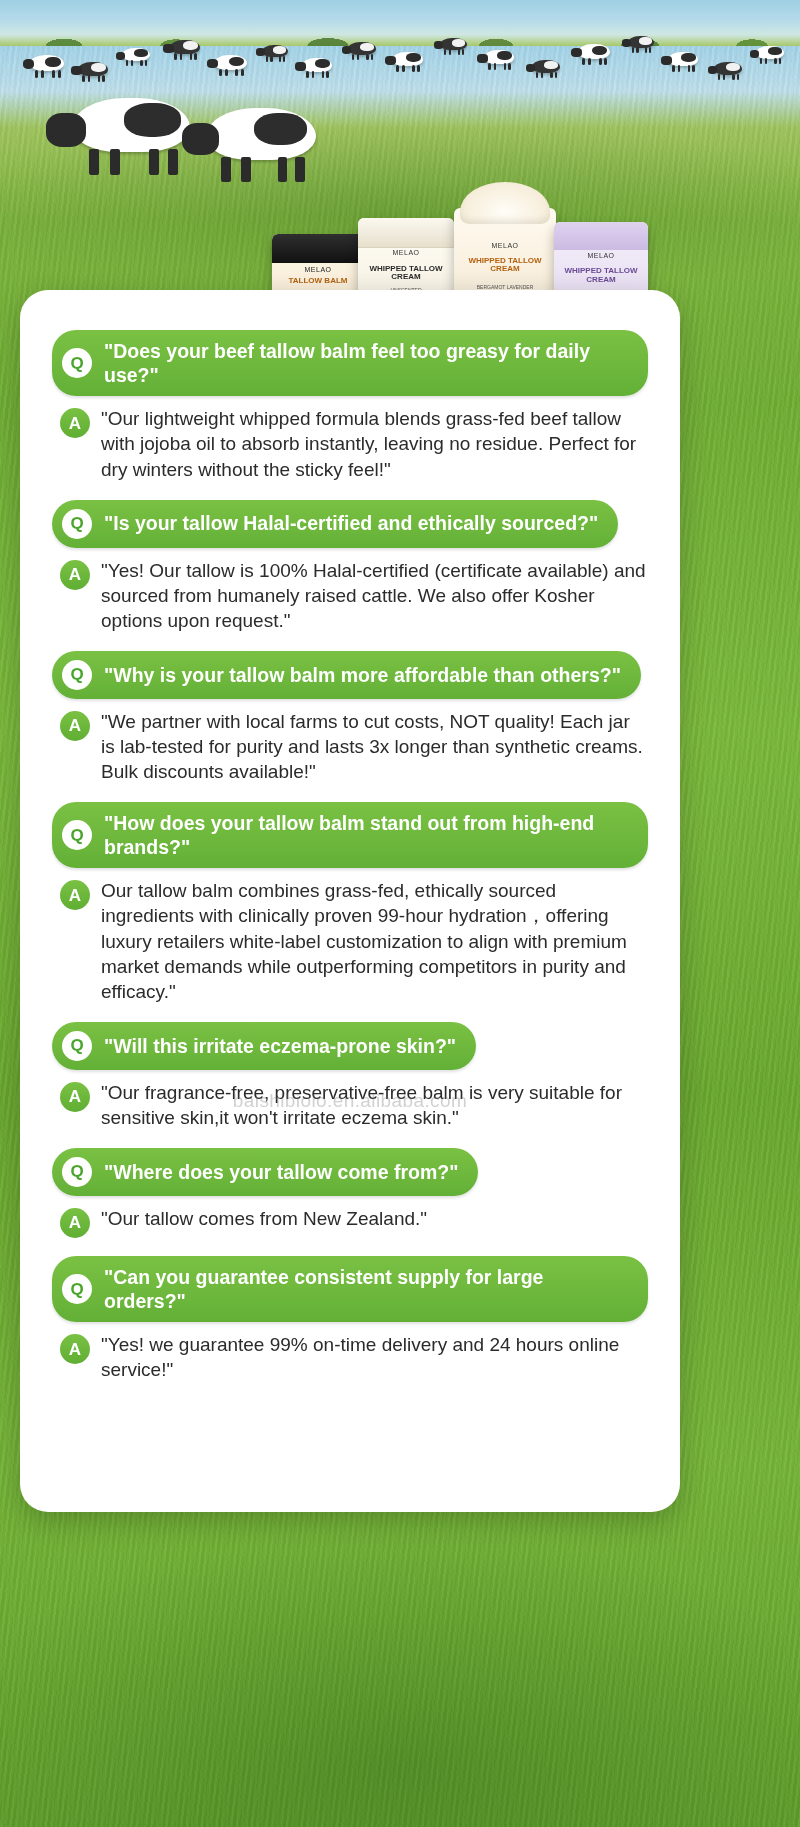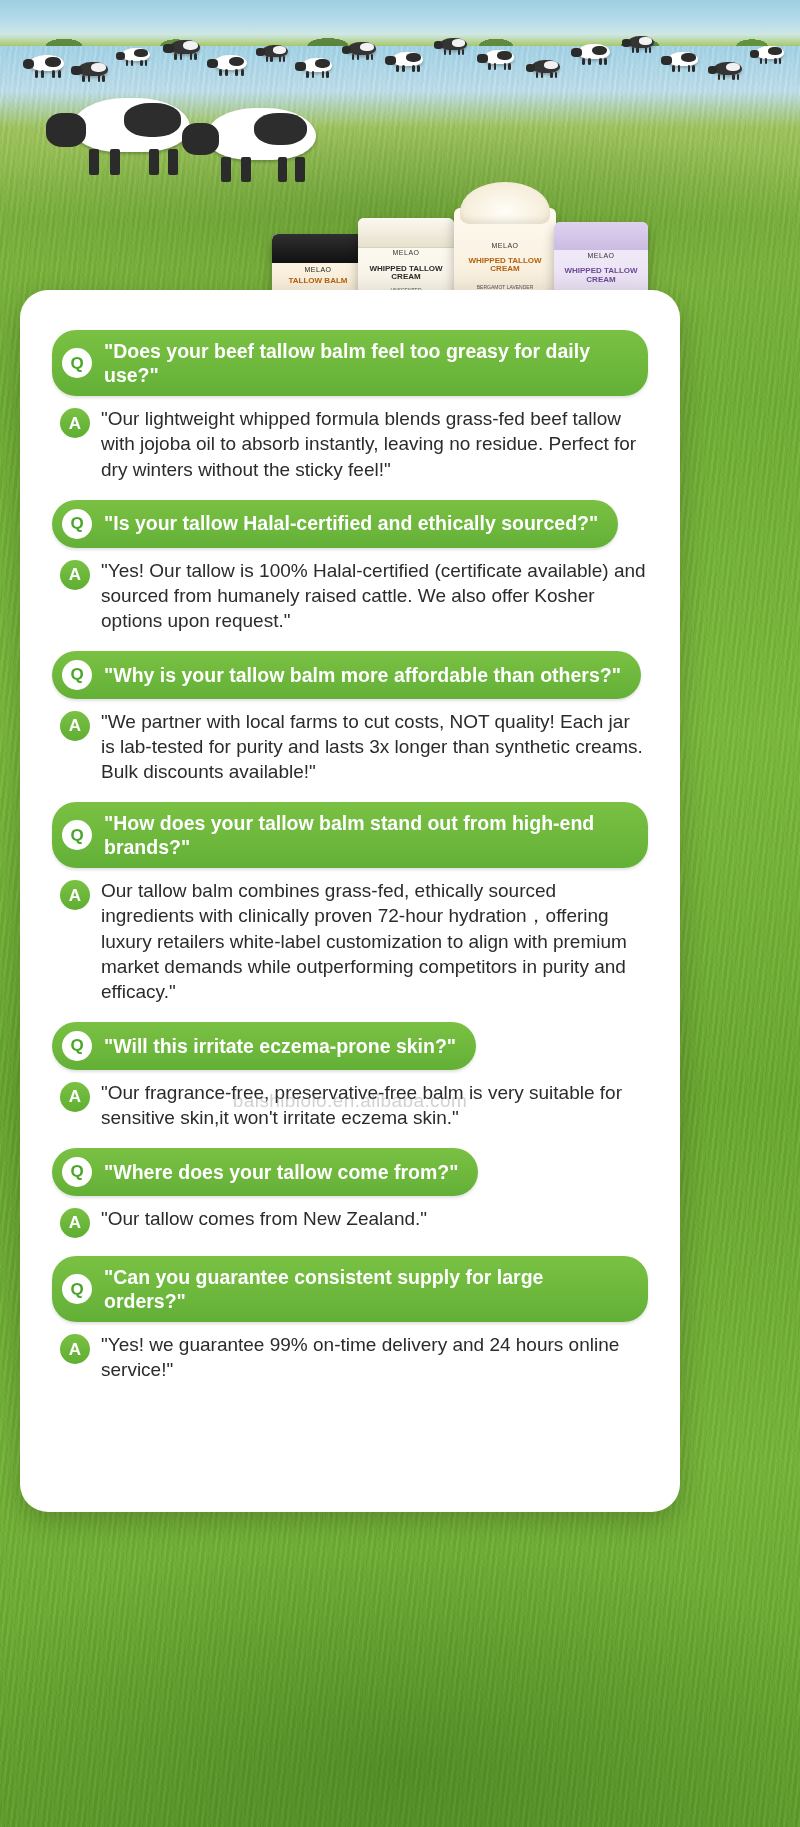--- a/index.html
+++ b/index.html
@@ -506,21 +506,21 @@
 
     <div class="faq-item">
       <div class="q-row">
         <div class="q-bubble">
           <span class="marker">Q</span>
           <span class="q-text">"How does your tallow balm stand out from high-end brands?"</span>
         </div>
       </div>
       <div class="a-row">
         <span class="a-marker">A</span>
-        <span class="a-text">Our tallow balm combines grass-fed, ethically sourced ingredients with clinically proven 72-hour hydration，offering luxury retailers white-label customization to align with premium market demands while outperforming competitors in purity and efficacy."</span>
+        <span class="a-text">Our tallow balm combines grass-fed, ethically sourced ingredients with clinically proven 99-hour hydration，offering luxury retailers white-label customization to align with premium market demands while outperforming competitors in purity and efficacy."</span>
       </div>
     </div>
 
     <div class="faq-item">
       <div class="q-row">
         <div class="q-bubble">
           <span class="marker">Q</span>
           <span class="q-text">"Will this irritate eczema-prone skin?"</span>
         </div>
       </div>

